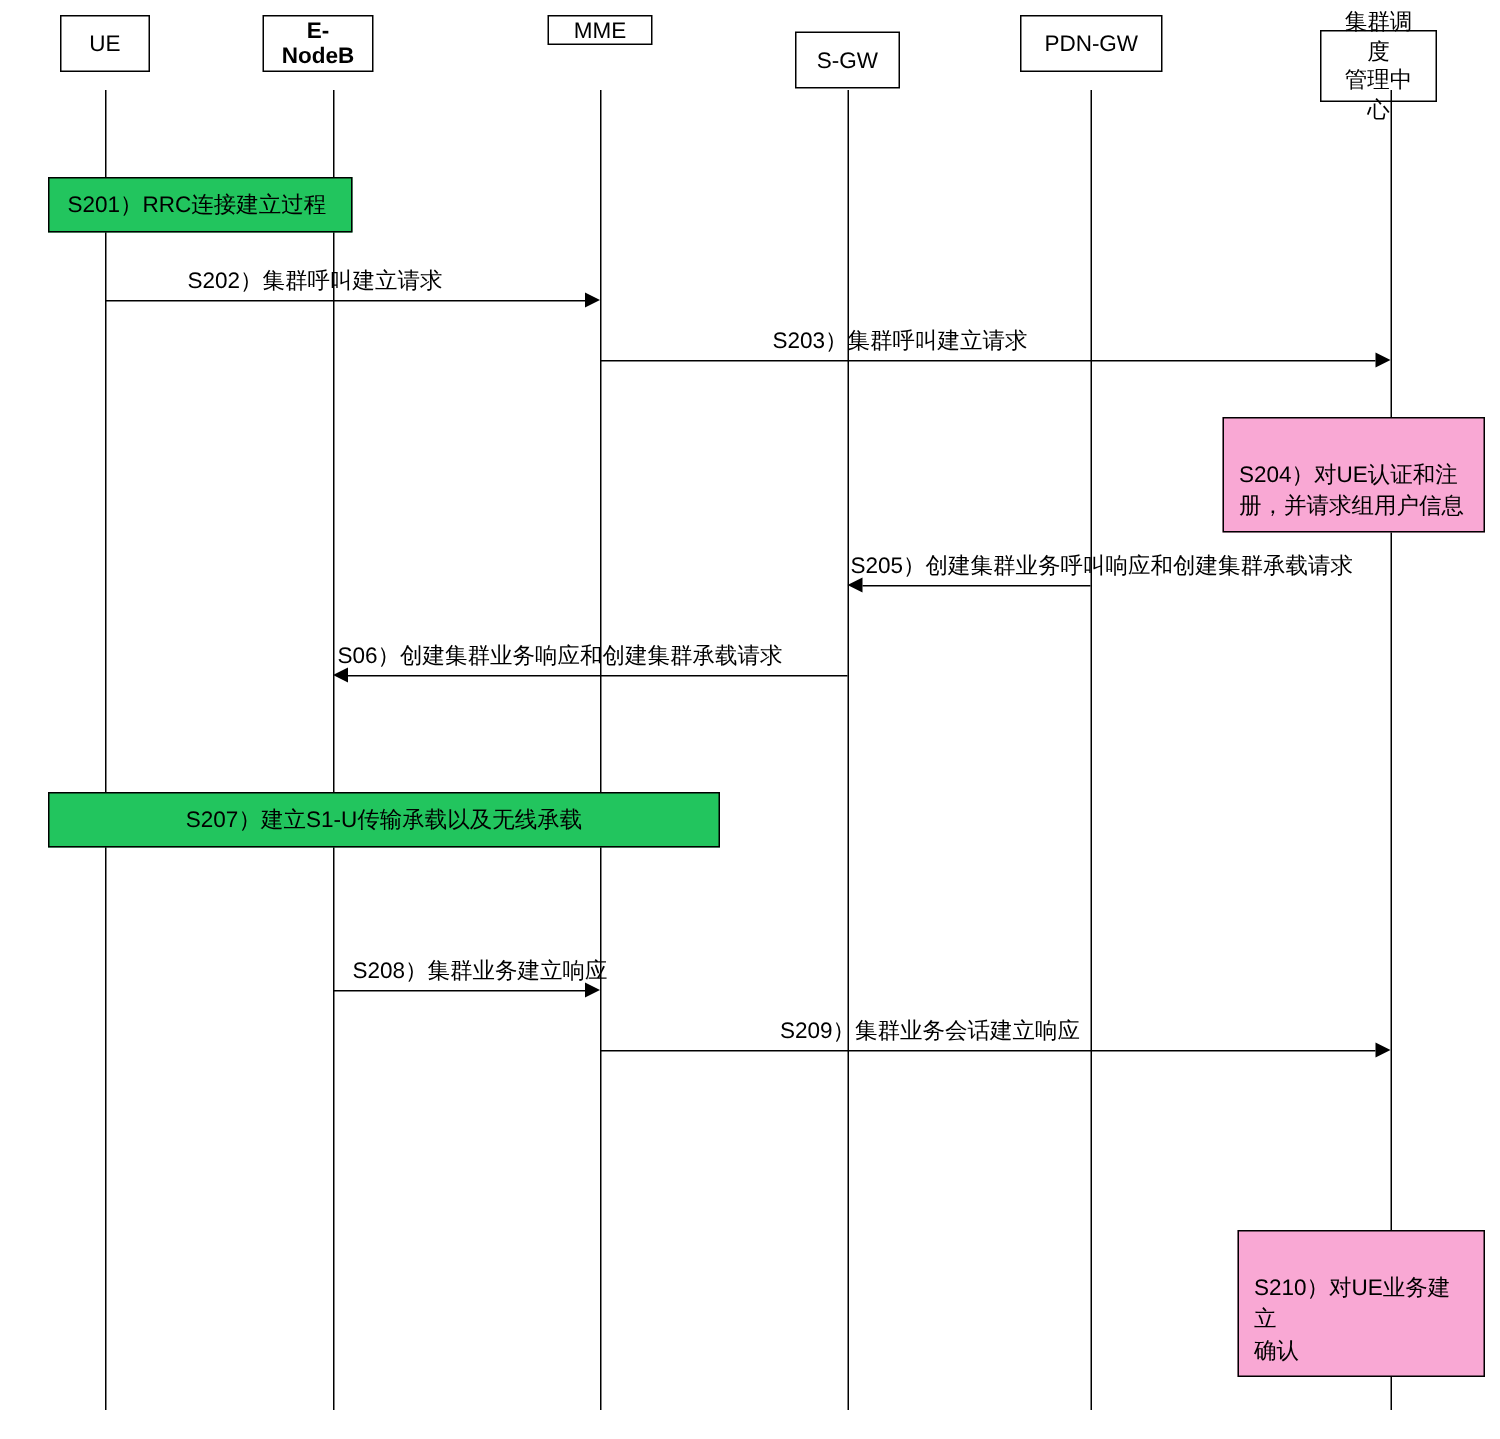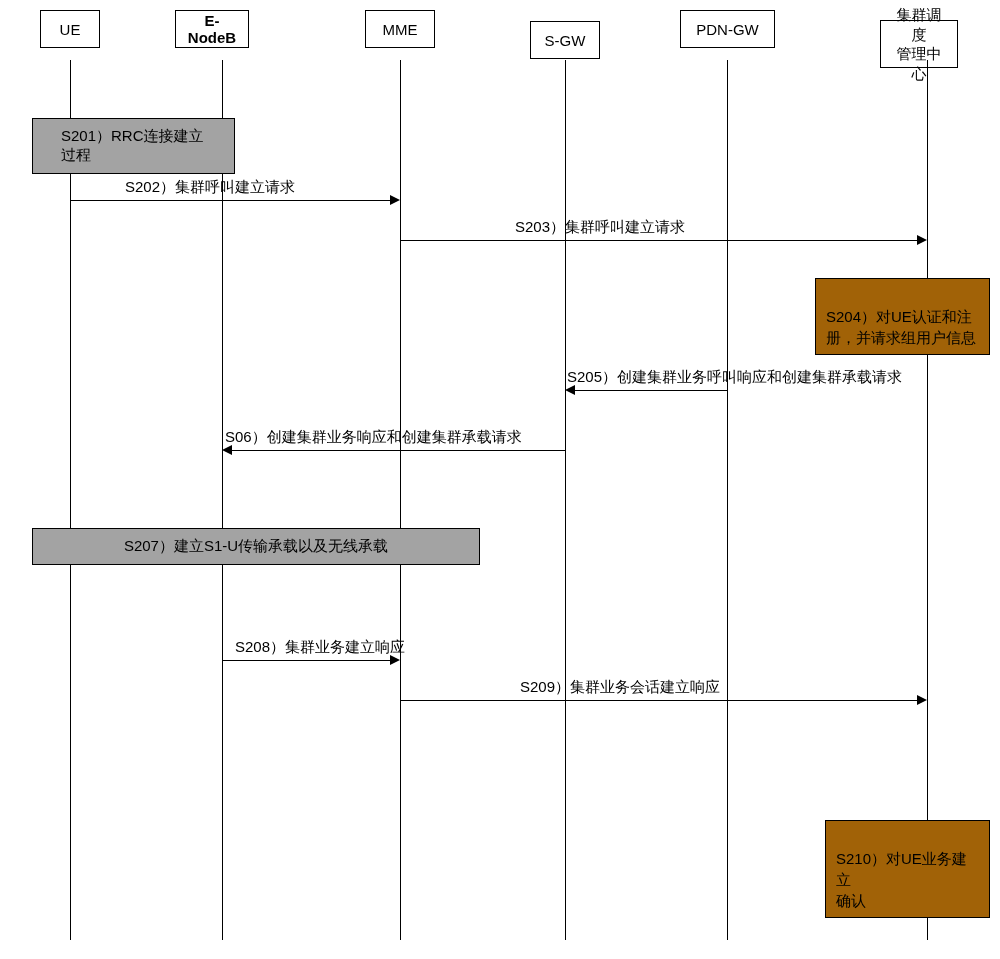--- a/index.html
+++ b/index.html
@@ -54,43 +54,43 @@
       position: absolute;
       width: 0;
       height: 0;
       border-top: 5px solid transparent;
       border-bottom: 5px solid transparent;
       border-right: 10px solid black;
     }
     .activity-box {
       position: absolute;
       border: 1px solid black;
-      background: #a3a3a3;
-      padding: 8px 28px;
+      background: #22c55e;
+      padding: 8px 12px;
       font-size: 15px;
     }
     .activity-box-multi {
       position: absolute;
       border: 1px solid black;
-      background: #a16207;
+      background: #f9a8d4;
       padding: 6px 10px;
       font-size: 15px;
       line-height: 1.4;
     }
   </style>
 </head>
 <body>
 
 <div class="participant-box" style="left:40px; top:10px; width:60px; height:38px;">
   <span>UE</span>
 </div>
 <div class="participant-box" style="left:175px; top:10px; width:74px; height:38px;font-weight:bold;">
   <span>E-NodeB</span>
 </div>
-<div class="participant-box" style="left:365px; top:10px; width:70px; height:38px;">
+<div class="participant-box" style="left:365px; top:10px; width:70px; height:20px;">
   <span>MME</span>
 </div>
 <div class="participant-box" style="left:530px; top:10px; width:70px; height:38px;margin-top:11px;">
   <span>S-GW</span>
 </div>
 <div class="participant-box" style="left:680px; top:10px; width:95px; height:38px;">
   <span>PDN-GW</span>
 </div>
 <div class="participant-box" style="left:880px; top:20px; width:78px; height:48px; white-space:pre-line; line-height:1.3;">
   <span>集群调度

